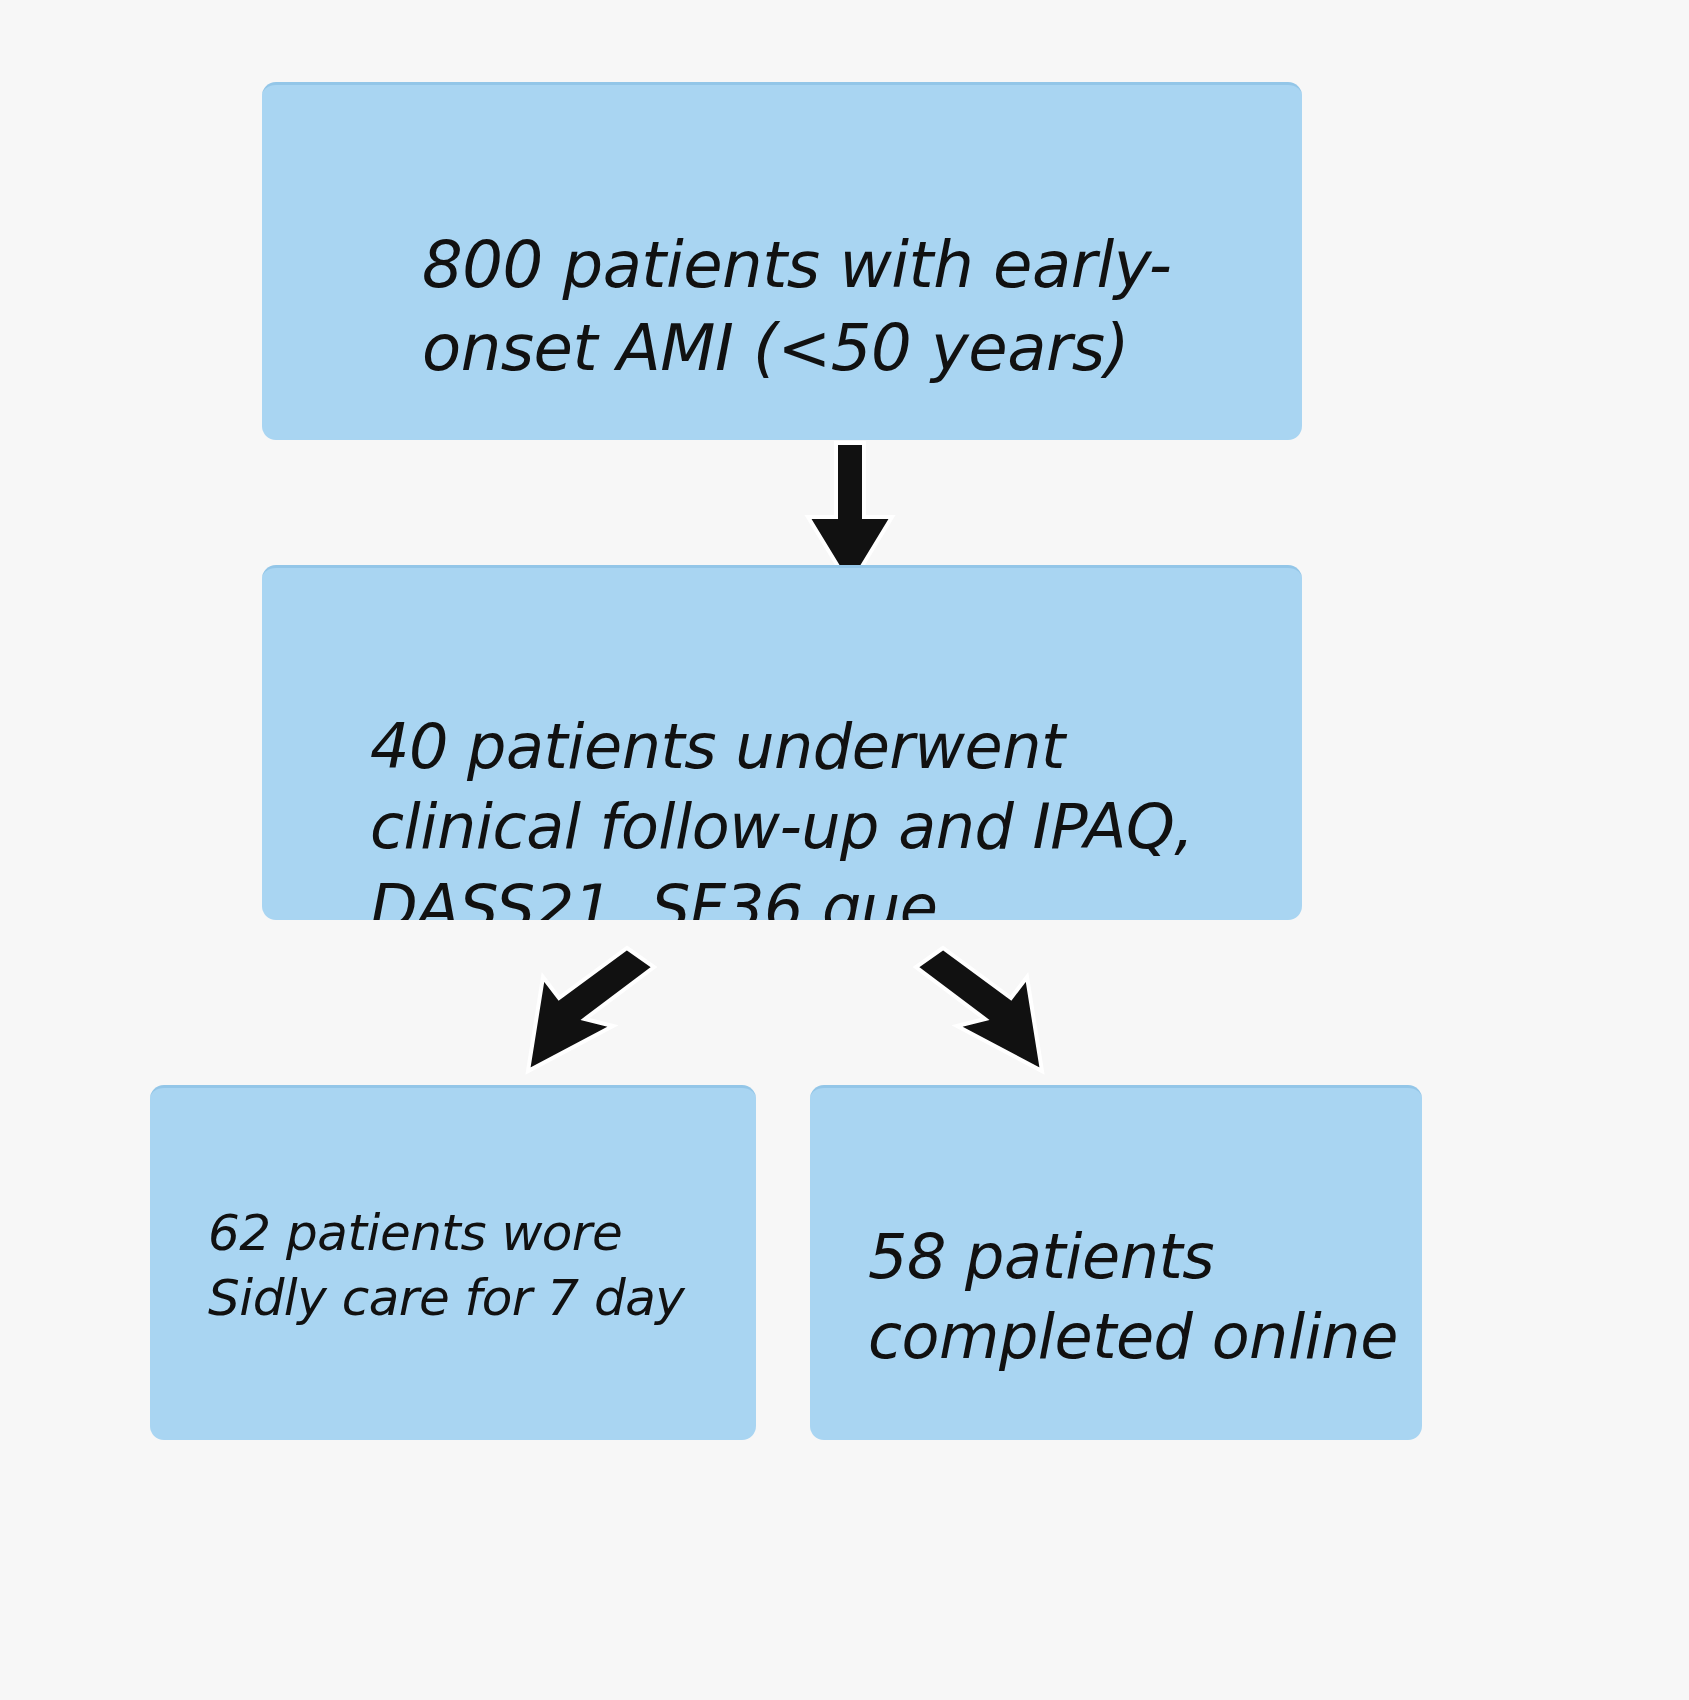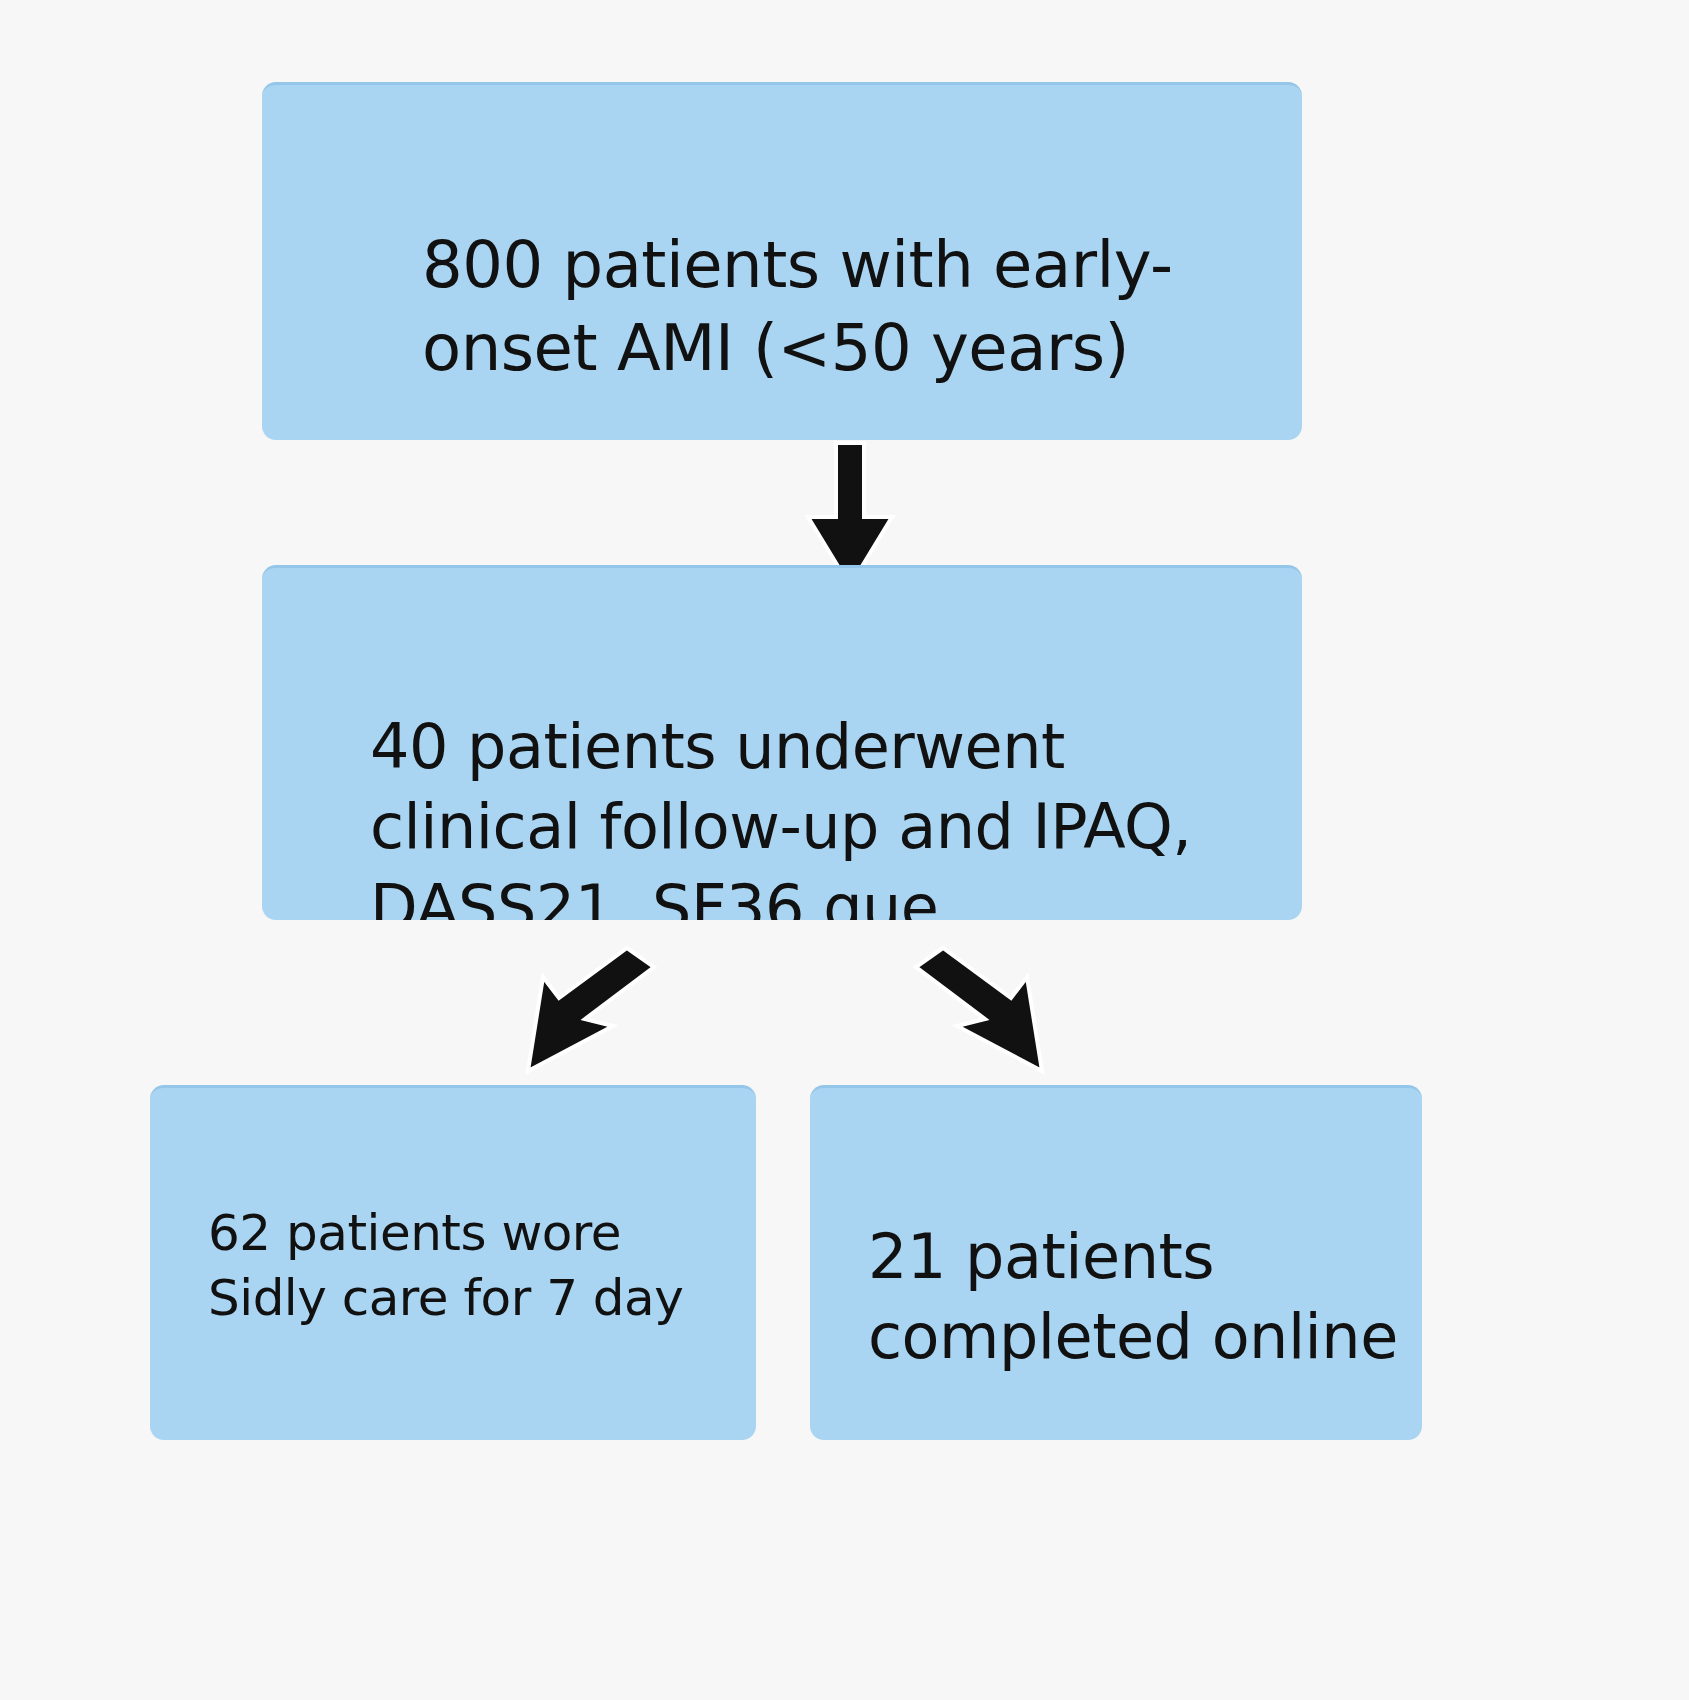--- a/index.html
+++ b/index.html
@@ -19,20 +19,21 @@
     position: absolute;
     box-sizing: border-box;
     background: #a9d5f2;
     border-radius: 14px;
     border-top: 3px solid #93c6e8;
     color: #111111;
     line-height: 1.30;
     letter-spacing: -0.5px;
     white-space: pre-line;
     overflow: hidden;
+    font-style: italic;
   }
   .node .txt {
     display: block;
   }
 
   
   #node-cohort {
     left: 262px;  top: 82px;
     width: 1040px; height: 358px;
     padding: 56px 40px 0 160px;
@@ -91,16 +92,16 @@
 
   <div class="node" id="node-followup">
     <span class="txt">40 patients underwent clinical follow-up and IPAQ, DASS21, SF36 que</span>
   </div>
 
   <div class="node" id="node-sidly">
     <span class="txt">62 patients wore Sidly care for 7 day</span>
   </div>
 
   <div class="node" id="node-online">
-    <span class="txt">21 patients completed online</span>
+    <span class="txt">58 patients completed online</span>
   </div>
 
 </div>
 
 </body></html>

